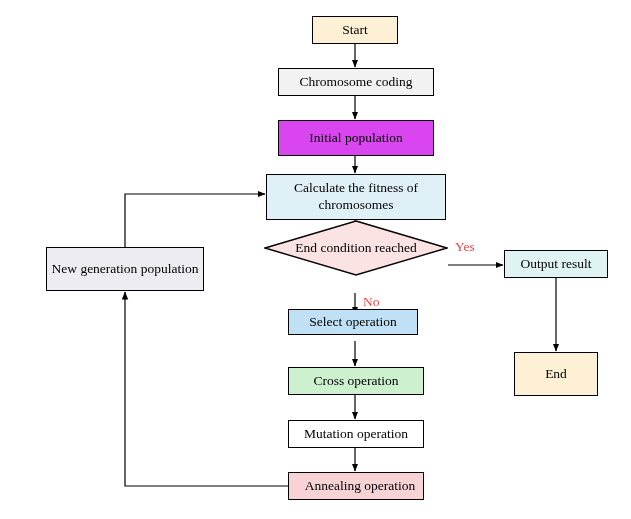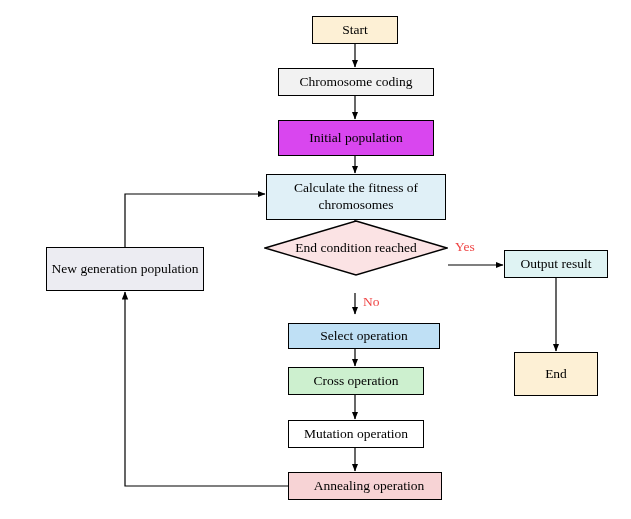--- a/index.html
+++ b/index.html
@@ -121,33 +121,33 @@
   </div>
 
   <div class="node" style="left:504px; top:250px; width:104px; height:28px; background:#dff3f3;">
     <span>Output result</span>
   </div>
 
   <div class="node" style="left:514px; top:352px; width:84px; height:44px; background:#fdf0d5;">
     <span>End</span>
   </div>
 
-  <div class="node" style="left:288px; top:323px; width:152px; height:26px; background:#bfe0f5;">
+  <div class="node" style="left:288px; top:309px; width:130px; height:26px; background:#bfe0f5;">
     <span>Select operation</span>
   </div>
 
   <div class="node" style="left:288px; top:367px; width:136px; height:28px; background:#cdf0cf;">
     <span>Cross operation</span>
   </div>
 
   <div class="node" style="left:288px; top:420px; width:136px; height:28px; background:#ffffff;">
     <span>Mutation operation</span>
   </div>
 
-  <div class="node" style="left:288px; top:472px; width:154px; height:28px; background:#f7d3d5;padding-left:12px;">
+  <div class="node" style="left:288px; top:472px; width:136px; height:28px; background:#f7d3d5;padding-left:12px;">
     <span>Annealing operation</span>
   </div>
 
   <div class="diamond-wrap" style="left:264px; top:220px; width:184px; height:56px;">
     <svg class="diamond-shape" viewBox="0 0 184 56" preserveAspectRatio="none">
       <polygon points="92,1 183,28 92,55 1,28" fill="#fbe3e4" stroke="#000000" stroke-width="1.4"></polygon>
     </svg>
     <div class="diamond-label">End condition reached</div>
   </div>
 

